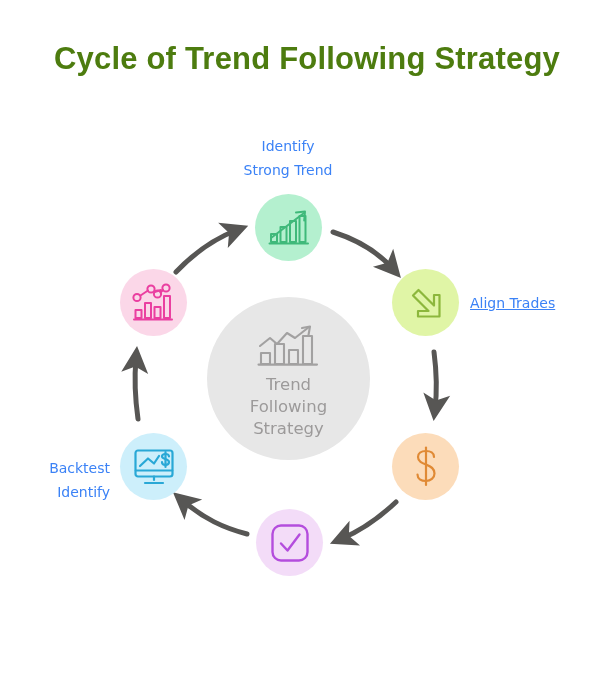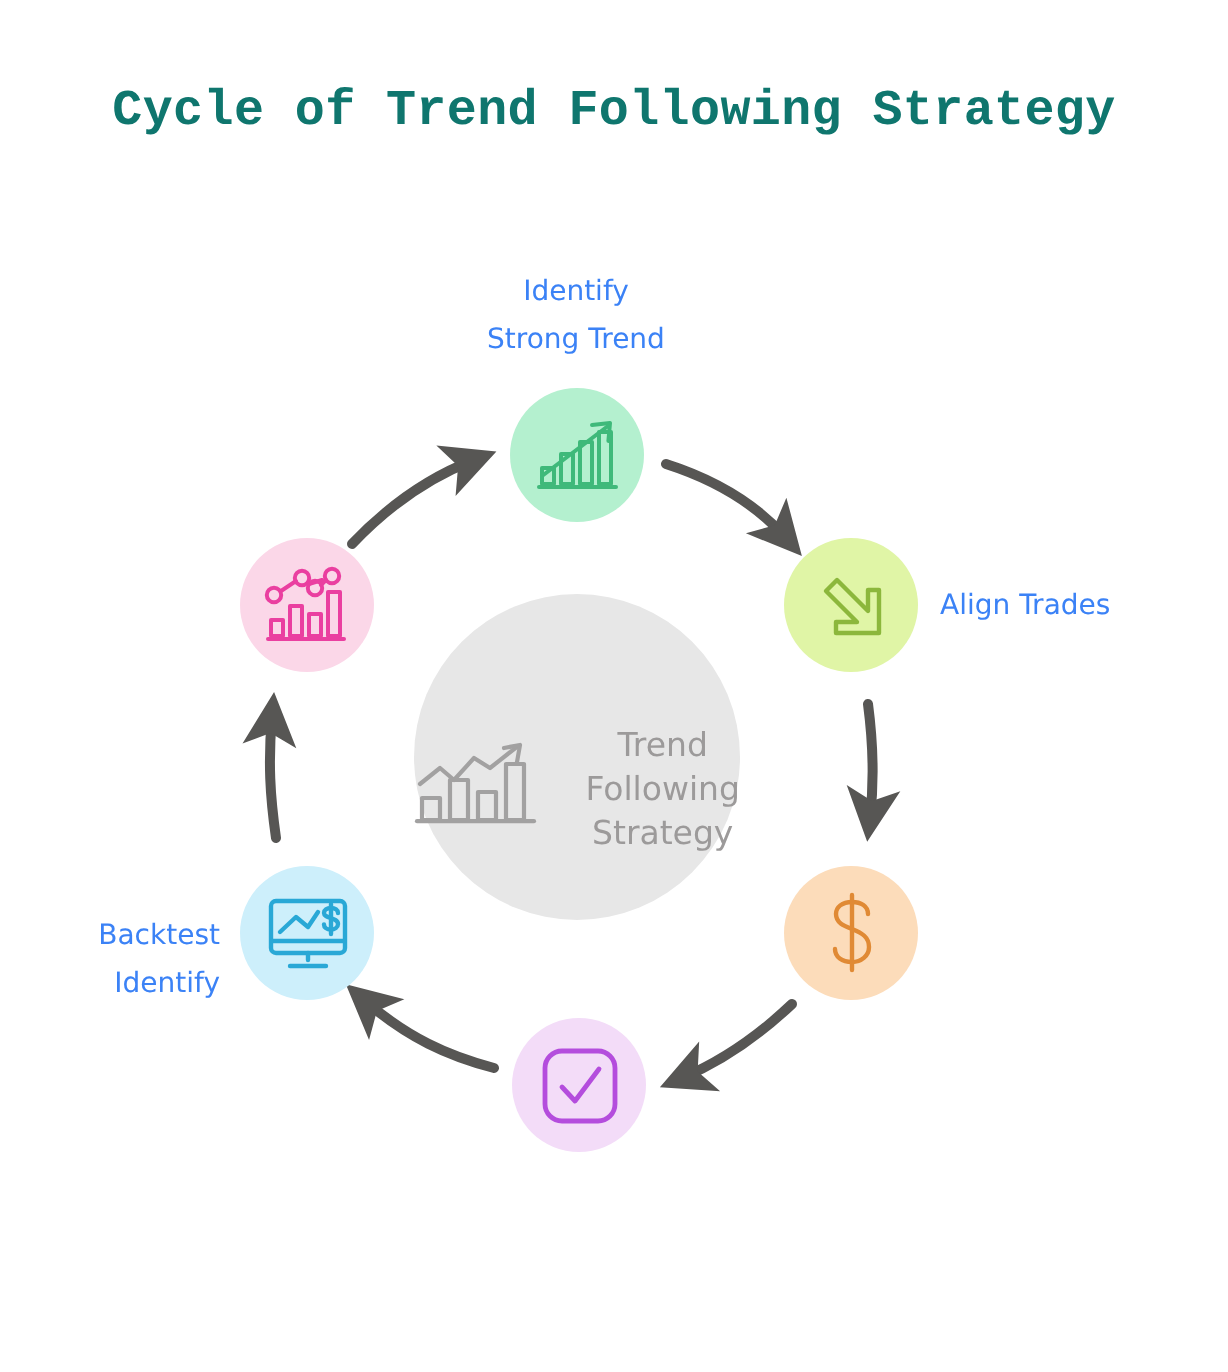--- a/index.html
+++ b/index.html
@@ -18,39 +18,39 @@
     position: relative;
     width: 614px;
     height: 686px;
   }
   .title {
     position: absolute;
     left: 0;
     top: 41px;
     width: 614px;
     text-align: center;
-    font-size: 25px;
+    font-size: 31px;
     font-weight: bold;
-    color: #0f766e;
+    color: #4d7c0f;
     letter-spacing: 0.2px;
-    font-family: Liberation Mono, monospace;
+    font-family: Liberation Sans, sans-serif;
   }
   
   .hub {
     position: absolute;
     left: 207px;
     top: 297px;
     width: 163px;
     height: 163px;
     border-radius: 50%;
     background: #e7e7e7;
     display: flex;
-    flex-direction: row;
+    flex-direction: column;
     align-items: center;
-    justify-content: space-between;
+    justify-content: flex-start;
     box-sizing: border-box;
     padding-top: 27px;
   }
   .hub-icon {
     width: 64px;
     height: 44px;
     display: block;
   }
   .hub-text {
     margin-top: 6px;
@@ -78,21 +78,21 @@
   }
   .node-label {
     position: absolute;
     font-size: 14px;
     line-height: 24px;
     color: #3b82f6;
     font-family: "DejaVu Sans", sans-serif;
     white-space: pre-line;
   }
   .lbl-identify   { left: 188px; top: 134px; width: 200px; text-align: center; }
-  .lbl-align      { left: 470px; top: 291px; width: 140px; text-align: left; }
+  .lbl-align      { left: 470px; top: 291px; width: 140px; text-align: left; text-decoration: underline; }
   .lbl-manage     { left: 470px; top: 456px; width: 144px; text-align: left; }
   .lbl-validate   { left: 187px; top: 590px; width: 200px; text-align: center; }
   .lbl-backtest   { left:   0px; top: 456px; width: 110px; text-align: right; }
   .lbl-analyze    { left:   0px; top: 269px; width: 110px; text-align: right; }
 
   .n-identify { left: 255px; top: 194px; background: #b4f0cf; }
   .n-align    { left: 392px; top: 269px; background: #e0f5a6; }
   .n-manage   { left: 392px; top: 433px; background: #fcdcba; }
   .n-validate { left: 256px; top: 509px; background: #f3dcf8; }
   .n-backtest { left: 120px; top: 433px; background: #cdeffb; }

